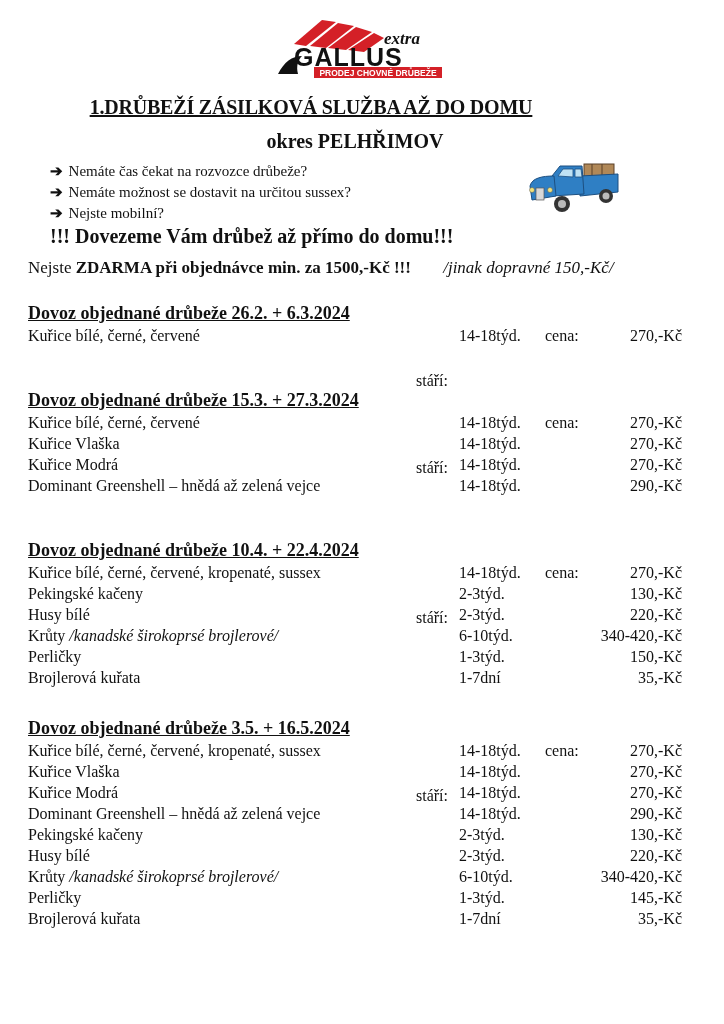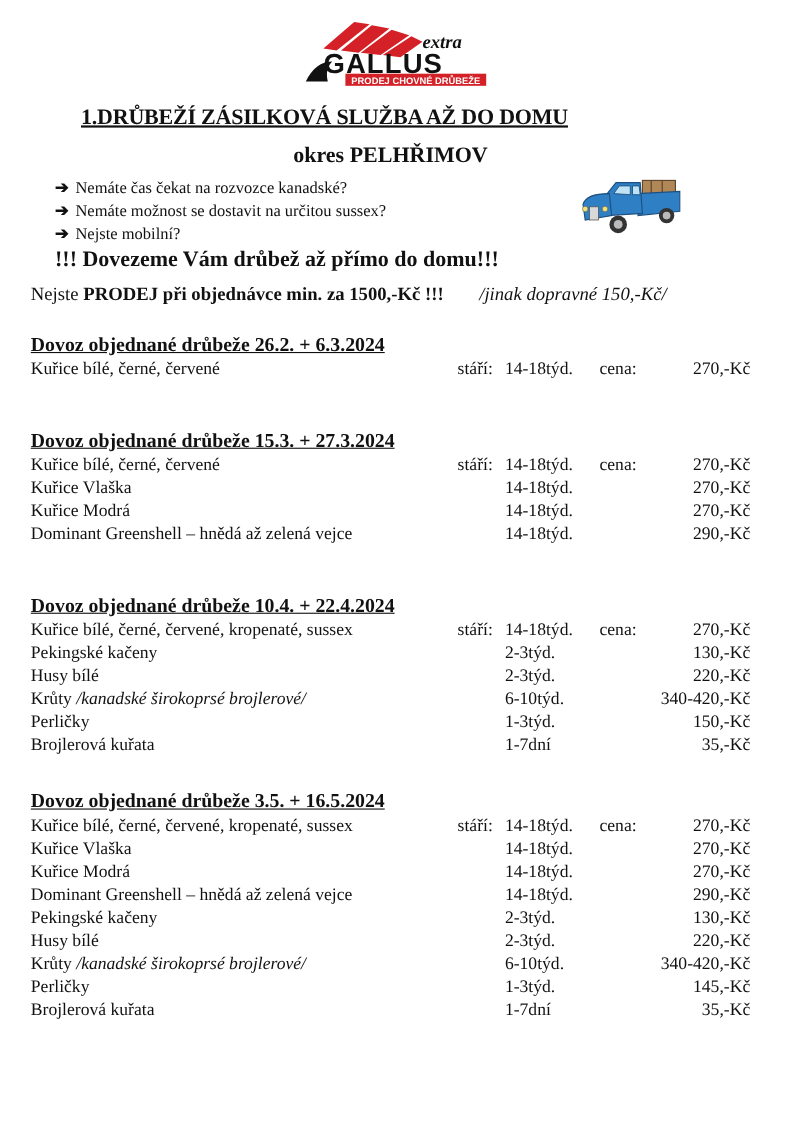--- a/index.html
+++ b/index.html
@@ -3,42 +3,42 @@
   <meta charset="utf-8">
   <style>
     html, body { margin: 0; padding: 0; background: #ffffff; }
     body {
       width: 724px; height: 1024px; position: relative; overflow: hidden;
       font-family: "Liberation Serif", serif; color: #111111;
     }
     .logo { position: absolute; left: 276px; top: 16px; width: 170px; height: 64px; }
     .title {
       position: absolute; left: 0; width: 584px; top: 96px; text-align: center;
-      font-weight: bold; font-size: 20px; text-decoration: underline; letter-spacing: -0.2px;
+      font-weight: bold; font-size: 20px; text-decoration: underline; letter-spacing: -0.2px; padding-left: 16px;
     }
     .title span { position: relative; left: 3px; }
     .subtitle {
       position: absolute; left: 0; width: 724px; top: 130px; text-align: center;
       font-weight: bold; font-size: 20px;
     }
     .subtitle span { position: relative; left: -7px; }
     .bullets { position: absolute; left: 50px; top: 161px; font-size: 15px; line-height: 21px; }
     .bullet { display: flex; align-items: center; }
     .arrow { font-weight: bold; font-size: 15px; margin-right: 6px; }
     .truck { position: absolute; left: 526px; top: 160px; width: 96px; height: 56px; }
     .slogan { position: absolute; left: 50px; top: 225px; font-size: 20px; font-weight: bold; }
     .free { position: absolute; left: 28px; top: 258px; font-size: 17px; }
     .free b { font-weight: bold; }
     .free i { font-style: italic; margin-left: 28px; }
     .section { position: absolute; left: 28px; width: 660px; }
     .sec-head { font-size: 18px; font-weight: bold; text-decoration: underline; height: 24px; line-height: 24px; }
     .row { position: relative; height: 21px; line-height: 21px; font-size: 16px; }
     .row .name { position: absolute; left: 0; white-space: nowrap; }
     .row .name i { font-style: italic; }
-    .row .age-label { position: absolute; left: 388px; }
+    .row .age-label { position: absolute; left: 388px; margin-top: 45px; }
     .row .age { position: absolute; left: 431px; }
     .row .price-label { position: absolute; left: 517px; }
     .row .price { position: absolute; right: 6px; text-align: right; }
   </style>
 </head>
 <body>
 
 <div class="logo">
   <svg width="170" height="64" viewBox="0 0 170 64">
 
@@ -56,21 +56,21 @@
     <text x="102" y="60" text-anchor="middle" font-family="Liberation Sans, sans-serif" font-weight="bold" font-size="8.5" fill="#ffffff">PRODEJ CHOVNÉ DRŮBEŽE</text>
   </svg>
 </div>
 
 <div class="title"><span>1.DRŮBEŽÍ ZÁSILKOVÁ SLUŽBA AŽ DO DOMU</span></div>
 <div class="subtitle"><span>okres PELHŘIMOV</span></div>
 
 <div class="bullets">
   <div class="bullet">
     <span class="arrow">➔</span>
-    <span>Nemáte čas čekat na rozvozce kanadské?</span>
+    <span>Nemáte čas čekat na rozvozce drůbeže?</span>
   </div>
   <div class="bullet">
     <span class="arrow">➔</span>
     <span>Nemáte možnost se dostavit na určitou sussex?</span>
   </div>
   <div class="bullet">
     <span class="arrow">➔</span>
     <span>Nejste mobilní?</span>
   </div>
 </div>
@@ -96,21 +96,21 @@
 
     <circle cx="36" cy="44" r="8" fill="#333"></circle>
     <circle cx="36" cy="44" r="4" fill="#bbb"></circle>
     <circle cx="80" cy="36" r="7" fill="#333"></circle>
     <circle cx="80" cy="36" r="3.5" fill="#bbb"></circle>
   </svg>
 </div>
 
 <div class="slogan">!!! Dovezeme Vám drůbež až přímo do domu!!!</div>
 
-<div class="free"><span>Nejste </span><b>PRODEJ při objednávce min. za 1500,-Kč !!!</b><i> /jinak dopravné 150,-Kč/</i></div>
+<div class="free"><span>Nejste </span><b>ZDARMA při objednávce min. za 1500,-Kč !!!</b><i> /jinak dopravné 150,-Kč/</i></div>
 
 <div class="section" style="top:301px;">
   <div class="sec-head">Dovoz objednané drůbeže 26.2. + 6.3.2024</div>
   <div class="row">
     <span class="name"><span>Kuřice bílé, černé, červené</span><i></i></span>
     <span class="age-label">stáří:</span>
     <span class="age">14-18týd.</span>
     <span class="price-label">cena:</span>
     <span class="price">270,-Kč</span>
   </div>

